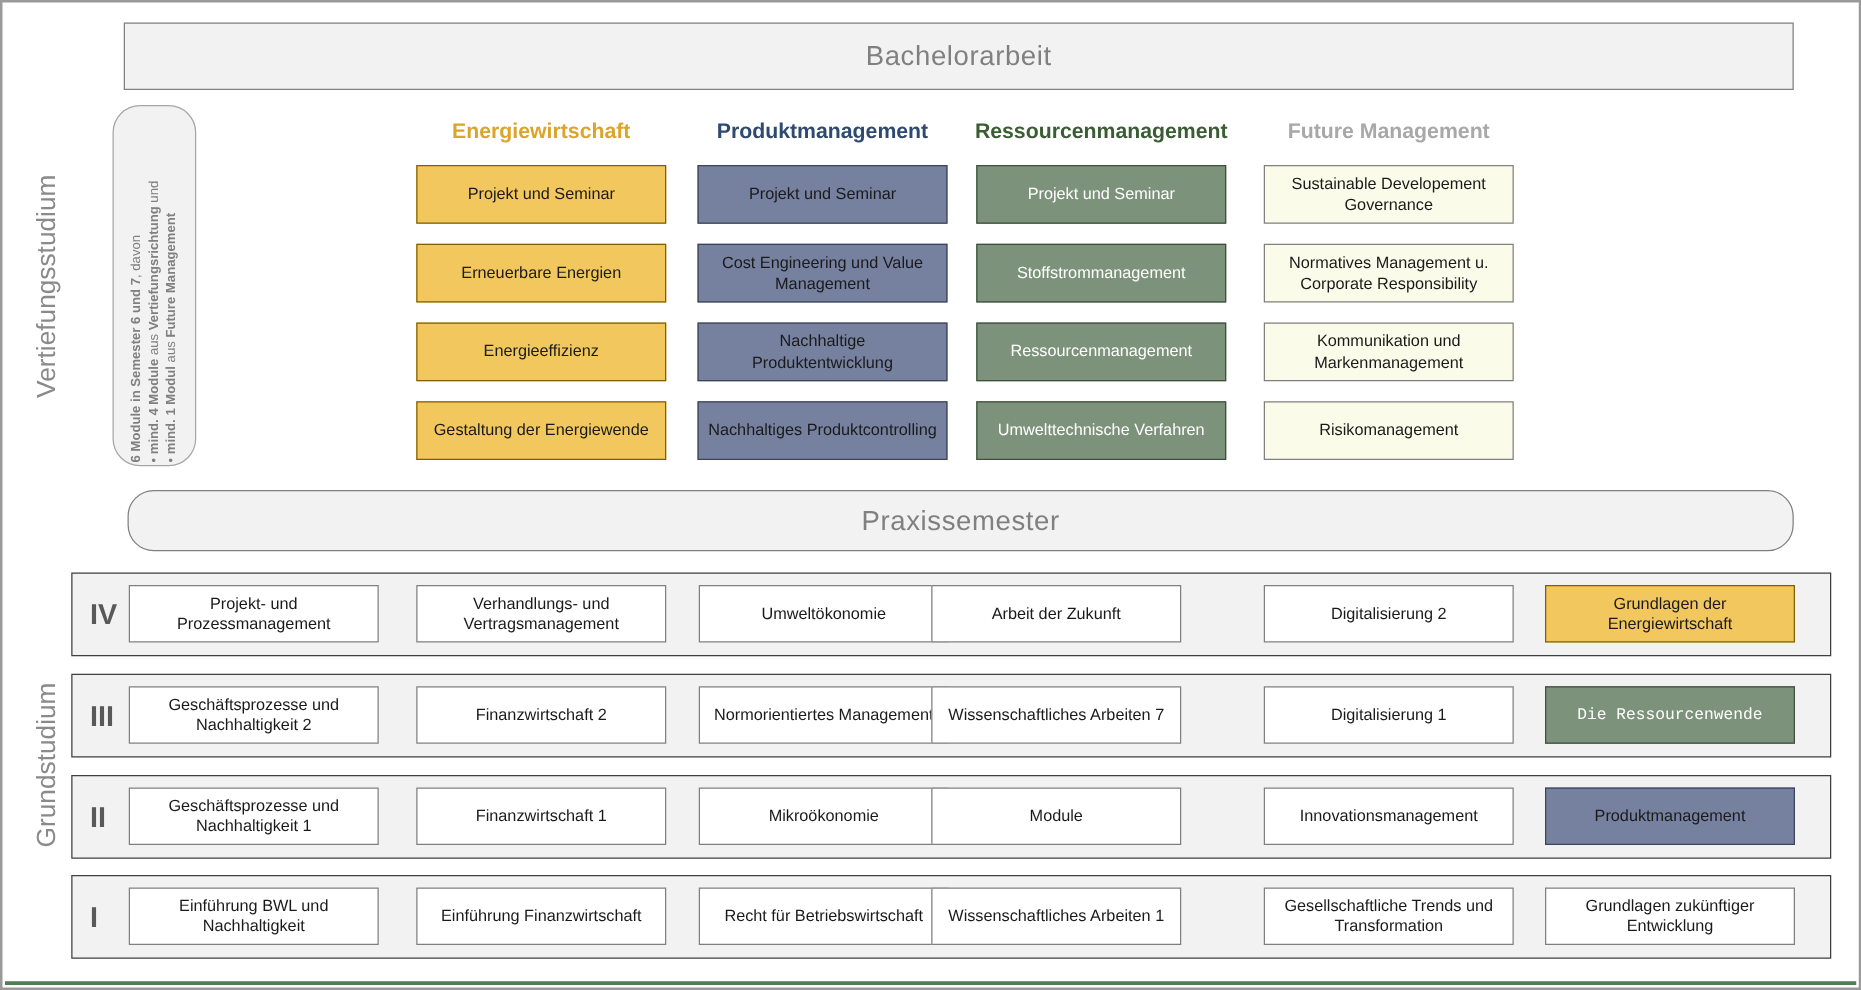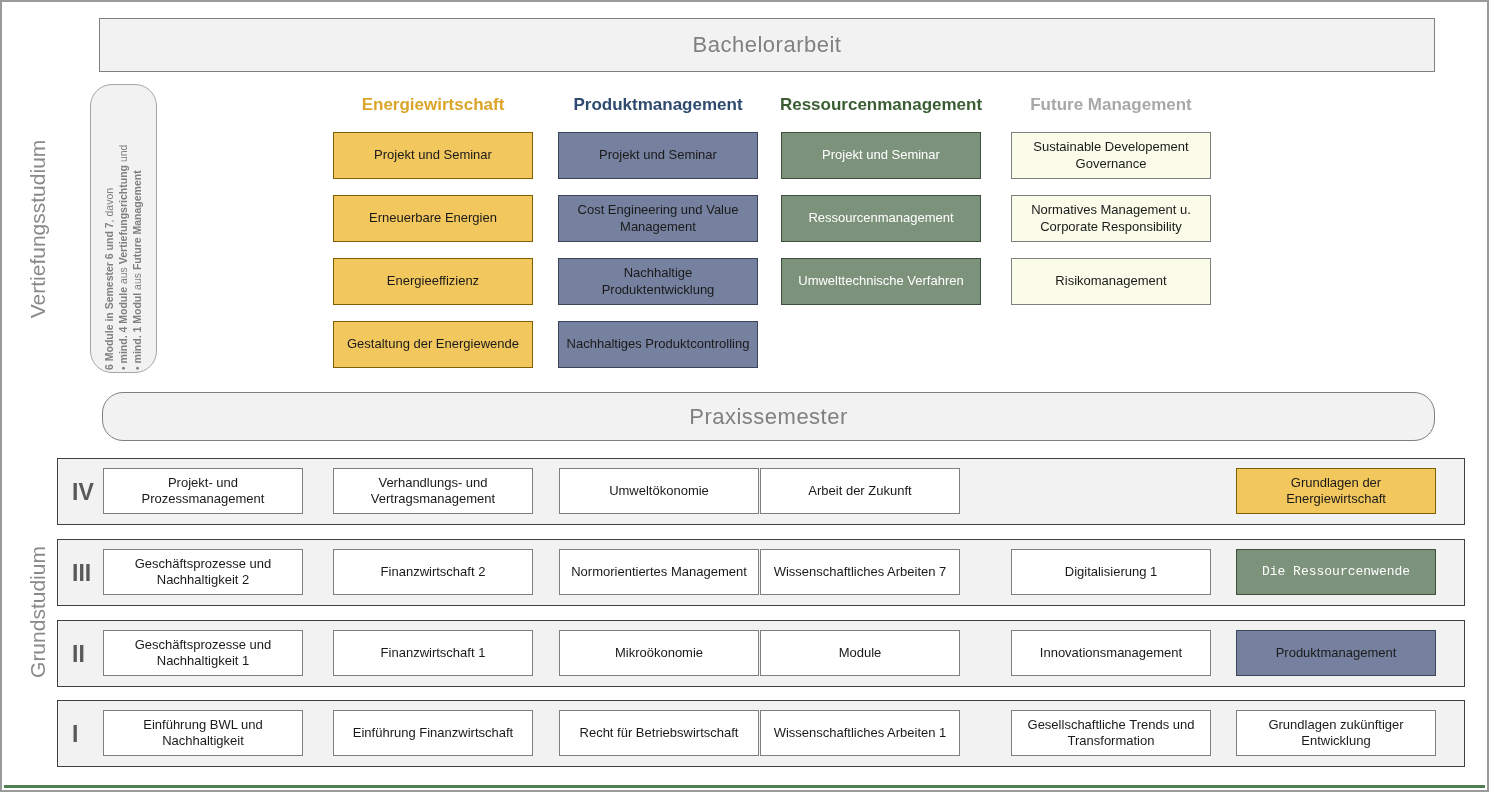--- a/index.html
+++ b/index.html
@@ -66,21 +66,21 @@
     position:absolute;left:14px;top:50%;transform:translateY(-50%);
     width:34px;font-weight:bold;font-size:23px;color:var(--numeral-text);
   }
   .rbox{
     position:absolute;top:9px;width:200px;height:46px;box-sizing:border-box;
     background:#ffffff;border:1px solid var(--box-border);
     display:flex;align-items:center;justify-content:center;text-align:center;
     font-size:13px;line-height:1.25;padding:2px 7px;
   }
   .rbox.c1{left:45px;} .rbox.c2{left:275px;} .rbox.c3{left:501px;}
-  .rbox.c4{left:702px;} .rbox.c5{left:953px;} .rbox.c6{left:1178px;}
+  .rbox.c4{left:687px;} .rbox.c5{left:953px;} .rbox.c6{left:1178px;}
   .rbox.v-energie{background:var(--energie-fill);border-color:var(--energie-border);}
   .rbox.v-ressourcen{background:var(--ressourcen-fill);border-color:var(--ressourcen-border);color:#ffffff;font-family:Liberation Mono, monospace;}
   .rbox.v-produkt{background:var(--produkt-fill);border-color:var(--produkt-border);}
 </style>
 </head>
 <body>
 
 <div class="canvas">
 
   <div class="bar" id="bachelor-bar">
@@ -110,41 +110,44 @@
     <div class="track-header">Produktmanagement</div>
     <div class="module">Projekt und Seminar</div>
     <div class="module">Cost Engineering und Value Management</div>
     <div class="module">Nachhaltige Produktentwicklung</div>
     <div class="module">Nachhaltiges Produktcontrolling</div>
   </div>
 
   <div class="track" id="track-ressourcen">
     <div class="track-header">Ressourcenmanagement</div>
     <div class="module">Projekt und Seminar</div>
+    <div class="module">Stoffstrommanagement</div>
     <div class="module">Ressourcenmanagement</div>
     <div class="module">Umwelttechnische Verfahren</div>
   </div>
 
   <div class="track" id="track-future">
     <div class="track-header">Future Management</div>
     <div class="module">Sustainable Developement Governance</div>
     <div class="module">Normatives Management u. Corporate Responsibility</div>
+    <div class="module">Kommunikation und Markenmanagement</div>
     <div class="module">Risikomanagement</div>
   </div>
 
   <div class="bar" id="praxis-bar">
     <span>Praxissemester</span>
   </div>
 
   <div class="srow" id="row-4">
     <div class="numeral">IV</div>
     <div class="rbox c1">Projekt- und Prozessmanagement</div>
     <div class="rbox c2">Verhandlungs- und Vertragsmanagement</div>
     <div class="rbox c3">Umweltökonomie</div>
     <div class="rbox c4">Arbeit der Zukunft</div>
+    <div class="rbox c5">Digitalisierung 2</div>
     <div class="rbox c6 v-energie">Grundlagen der Energiewirtschaft</div>
   </div>
 
   <div class="srow" id="row-3">
     <div class="numeral">III</div>
     <div class="rbox c1">Geschäftsprozesse und Nachhaltigkeit 2</div>
     <div class="rbox c2">Finanzwirtschaft 2</div>
     <div class="rbox c3">Normorientiertes Management</div>
     <div class="rbox c4">Wissenschaftliches Arbeiten 7</div>
     <div class="rbox c5">Digitalisierung 1</div>

